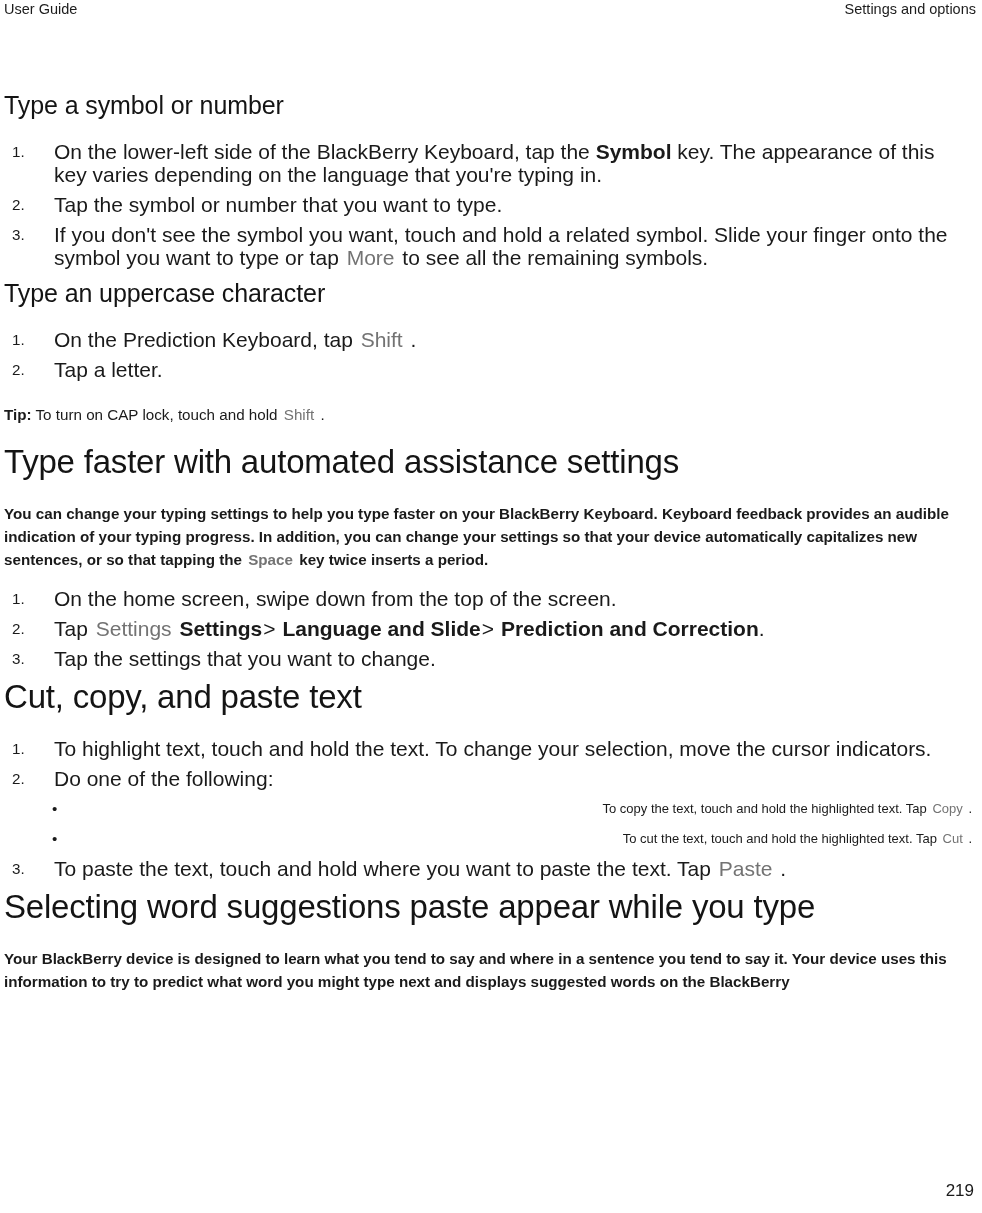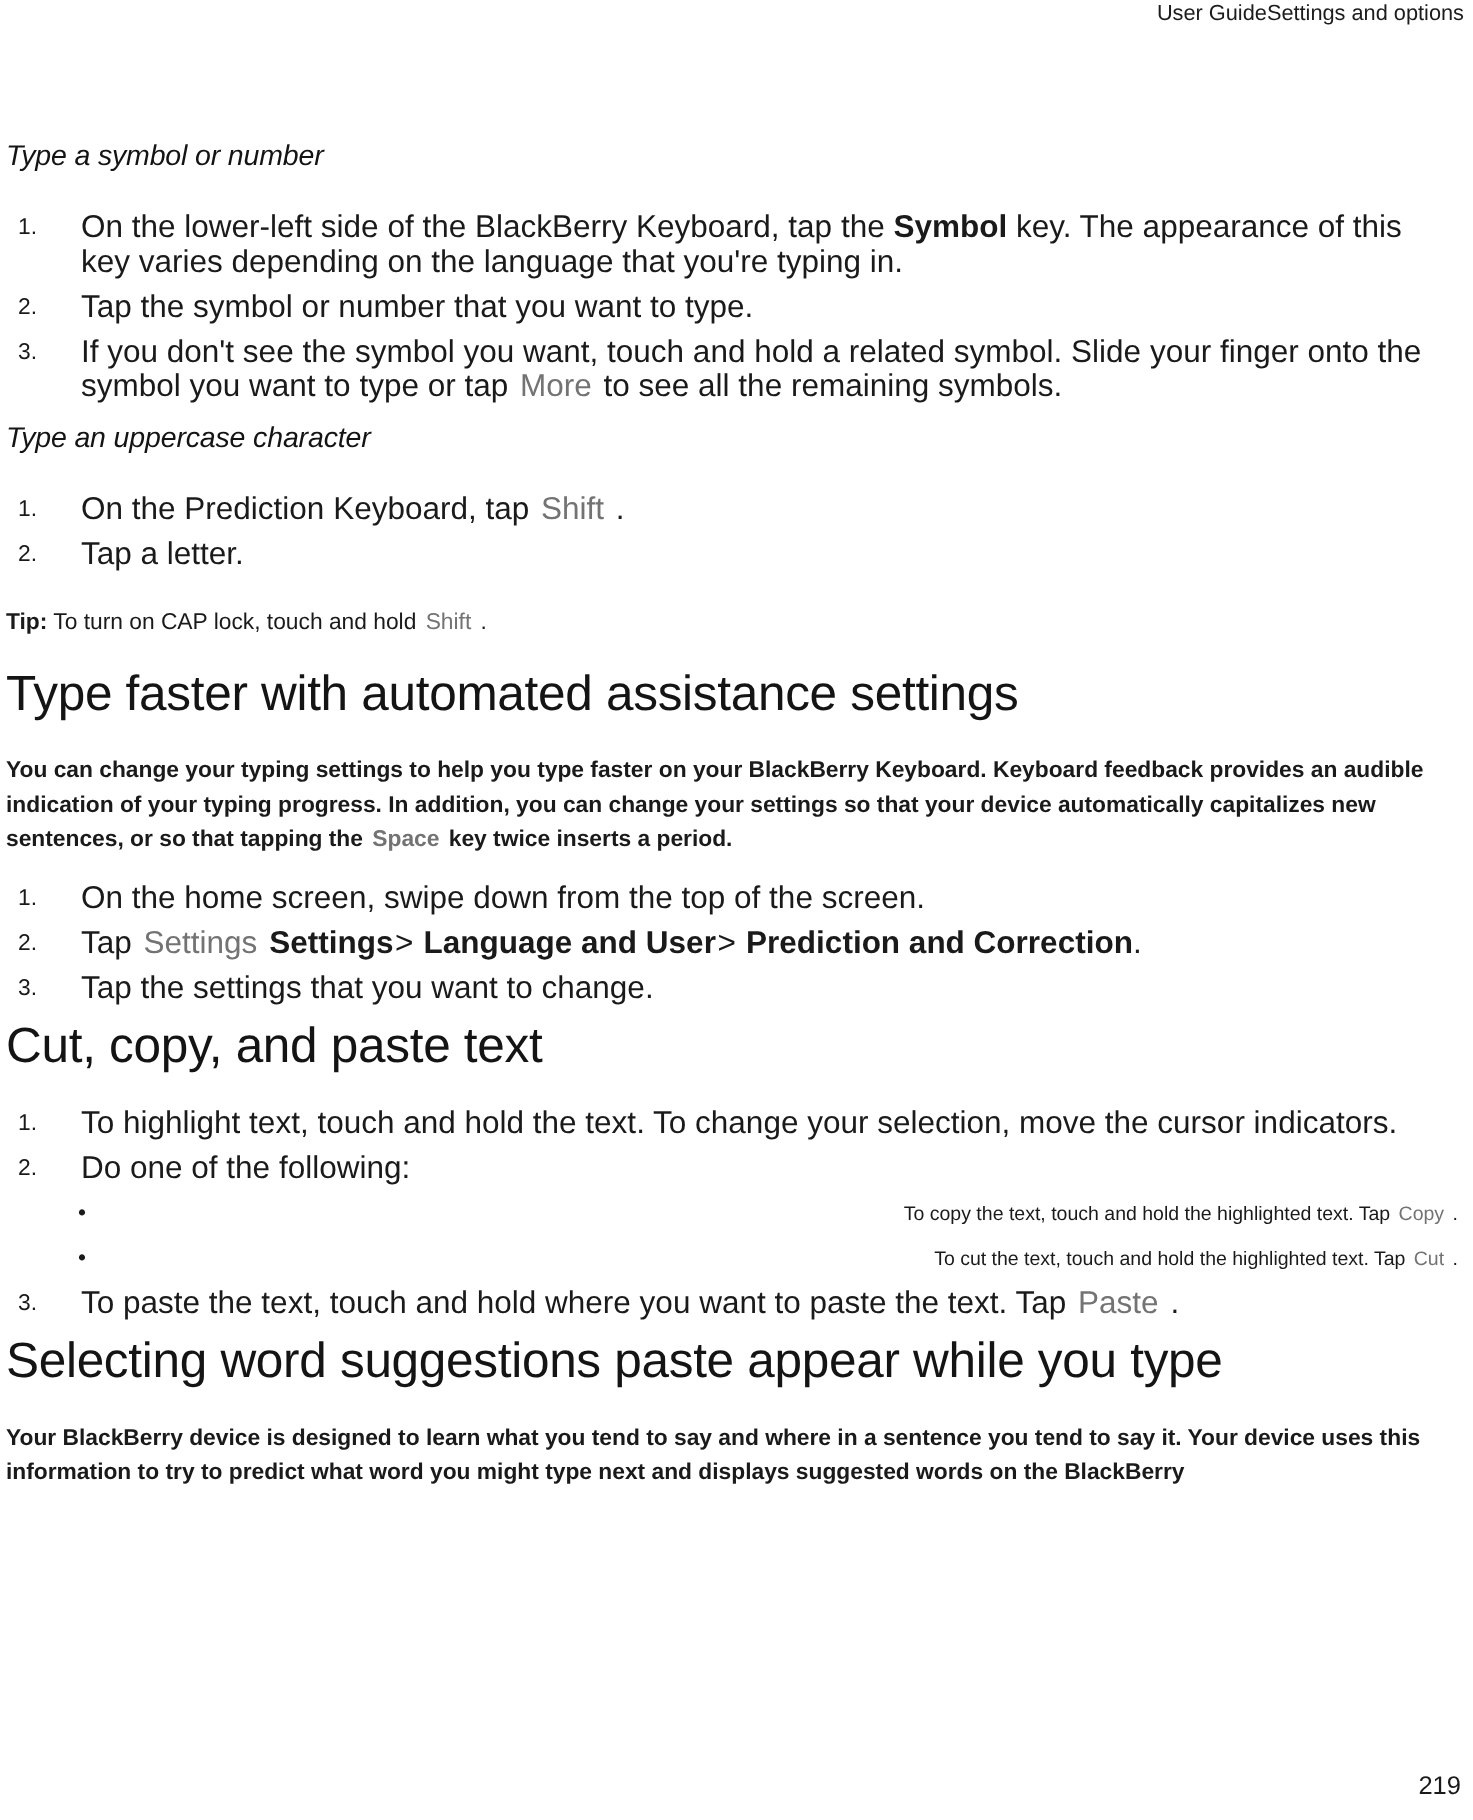--- a/index.html
+++ b/index.html
@@ -24,21 +24,21 @@
 
   
   .running-header {
     position: absolute;
     top: 0;
     left: 0;
     right: 0;
     height: 28px;
     display: flex;
     align-items: flex-start;
-    justify-content: flex-end;
+    justify-content: space-between;
     padding: 0 6px 0 4px;
     font-size: 14.5px;
     line-height: 18px;
     color: #1c1c1c;
   }
   .running-header .hdr-left  { text-align: left; }
   .running-header .hdr-right { text-align: right; }
 
   
   .content {
@@ -51,27 +51,26 @@
   
   h1.sec-title {
     font-size: 33px;
     font-weight: 300;
     line-height: 40px;
     letter-spacing: -0.2px;
     margin: 0 0 20px 0;
     color: #141414;
   }
   h2.sub-title {
-    font-size: 19px;
+    font-size: 25px;
     font-weight: 300;
     line-height: 34px;
     letter-spacing: -0.1px;
     margin: 0 0 18px 0;
     color: #141414;
-    font-style: italic;
   }
   .gap-before-h1 { margin-top: 44px; }
   .gap-before-h2 { margin-top: 38px; }
 
   
   p.body-text {
     font-size: 15.2px;
     line-height: 23px;
     margin: 0 0 16px 0;
     color: #1a1a1a;
@@ -173,21 +172,21 @@
       <h2 class="sub-title gap-before-h2">Type an uppercase character</h2>
       <ol class="steps">
         <li><span>On the Prediction Keyboard, tap </span><span class="ui-key">Shift</span> <span>.</span></li>
         <li><span>Tap a letter.</span></li>
       </ol>
       <p class="tip-text"><span class="bold">Tip:</span><span> To turn on CAP lock, touch and hold </span><span class="ui-key">Shift</span> <span>.</span></p>
       <h1 class="sec-title gap-before-h1">Type faster with automated assistance settings</h1>
       <p class="body-text"><span>You can change your typing settings to help you type faster on your BlackBerry Keyboard. Keyboard feedback provides an audible indication of your typing progress. In addition, you can change your settings so that your device automatically capitalizes new sentences, or so that tapping the </span><span class="ui-key">Space</span> <span> key twice inserts a period.</span></p>
       <ol class="steps">
         <li><span>On the home screen, swipe down from the top of the screen.</span></li>
-        <li><span>Tap </span><span class="ui-key">Settings</span> <span class="bold">Settings</span><span class="sep">&gt;</span> <span class="bold">Language and User</span><span class="sep">&gt;</span> <span class="bold">Prediction and Correction</span><span>.</span></li>
+        <li><span>Tap </span><span class="ui-key">Settings</span> <span class="bold">Settings</span><span class="sep">&gt;</span> <span class="bold">Language and Slide</span><span class="sep">&gt;</span> <span class="bold">Prediction and Correction</span><span>.</span></li>
         <li><span>Tap the settings that you want to change.</span></li>
       </ol>
       <h1 class="sec-title gap-before-h1">Cut, copy, and paste text</h1>
       <ol class="steps">
         <li><span>To highlight text, touch and hold the text. To change your selection, move the cursor indicators.</span></li>
         <li><span>Do one of the following:</span></li>
         <ul class="bullets">
           <li><span>To copy the text, touch and hold the highlighted text. Tap </span><span class="ui-key">Copy</span> <span>.</span></li>
           <li><span>To cut the text, touch and hold the highlighted text. Tap </span><span class="ui-key">Cut</span> <span>.</span></li>
         </ul>

